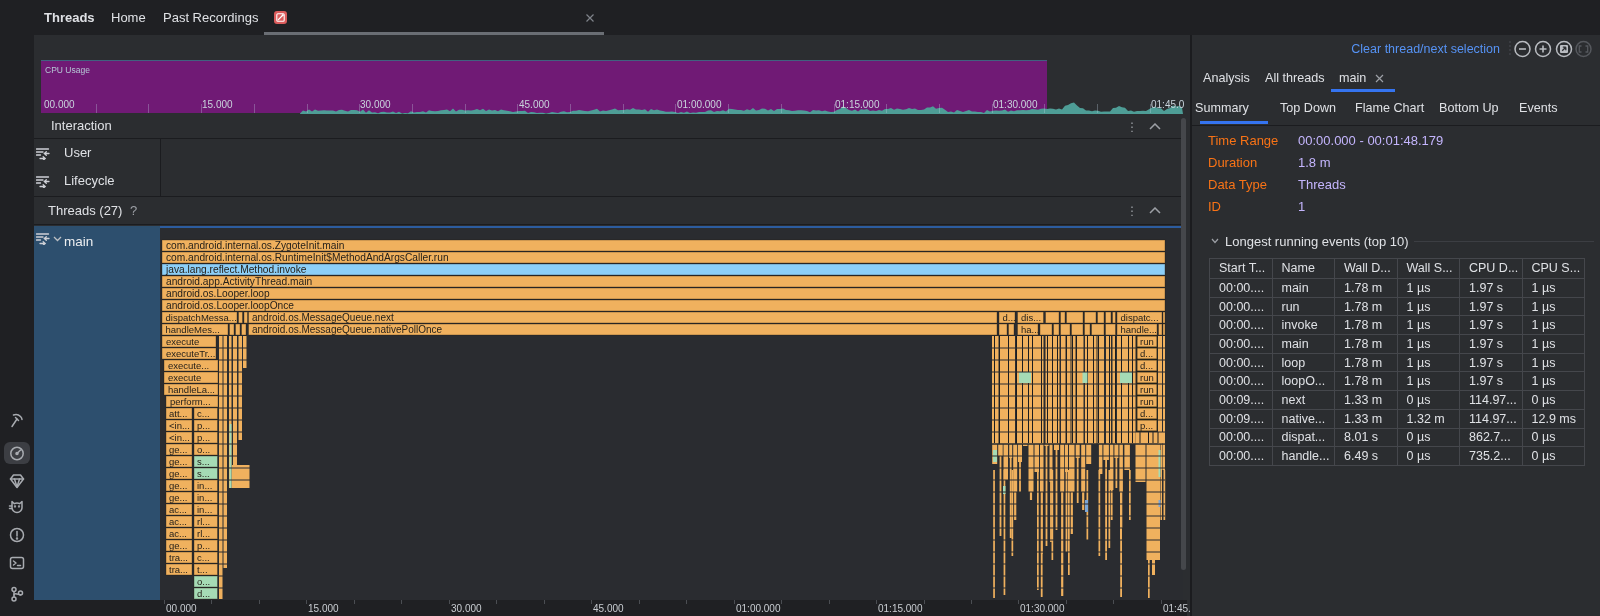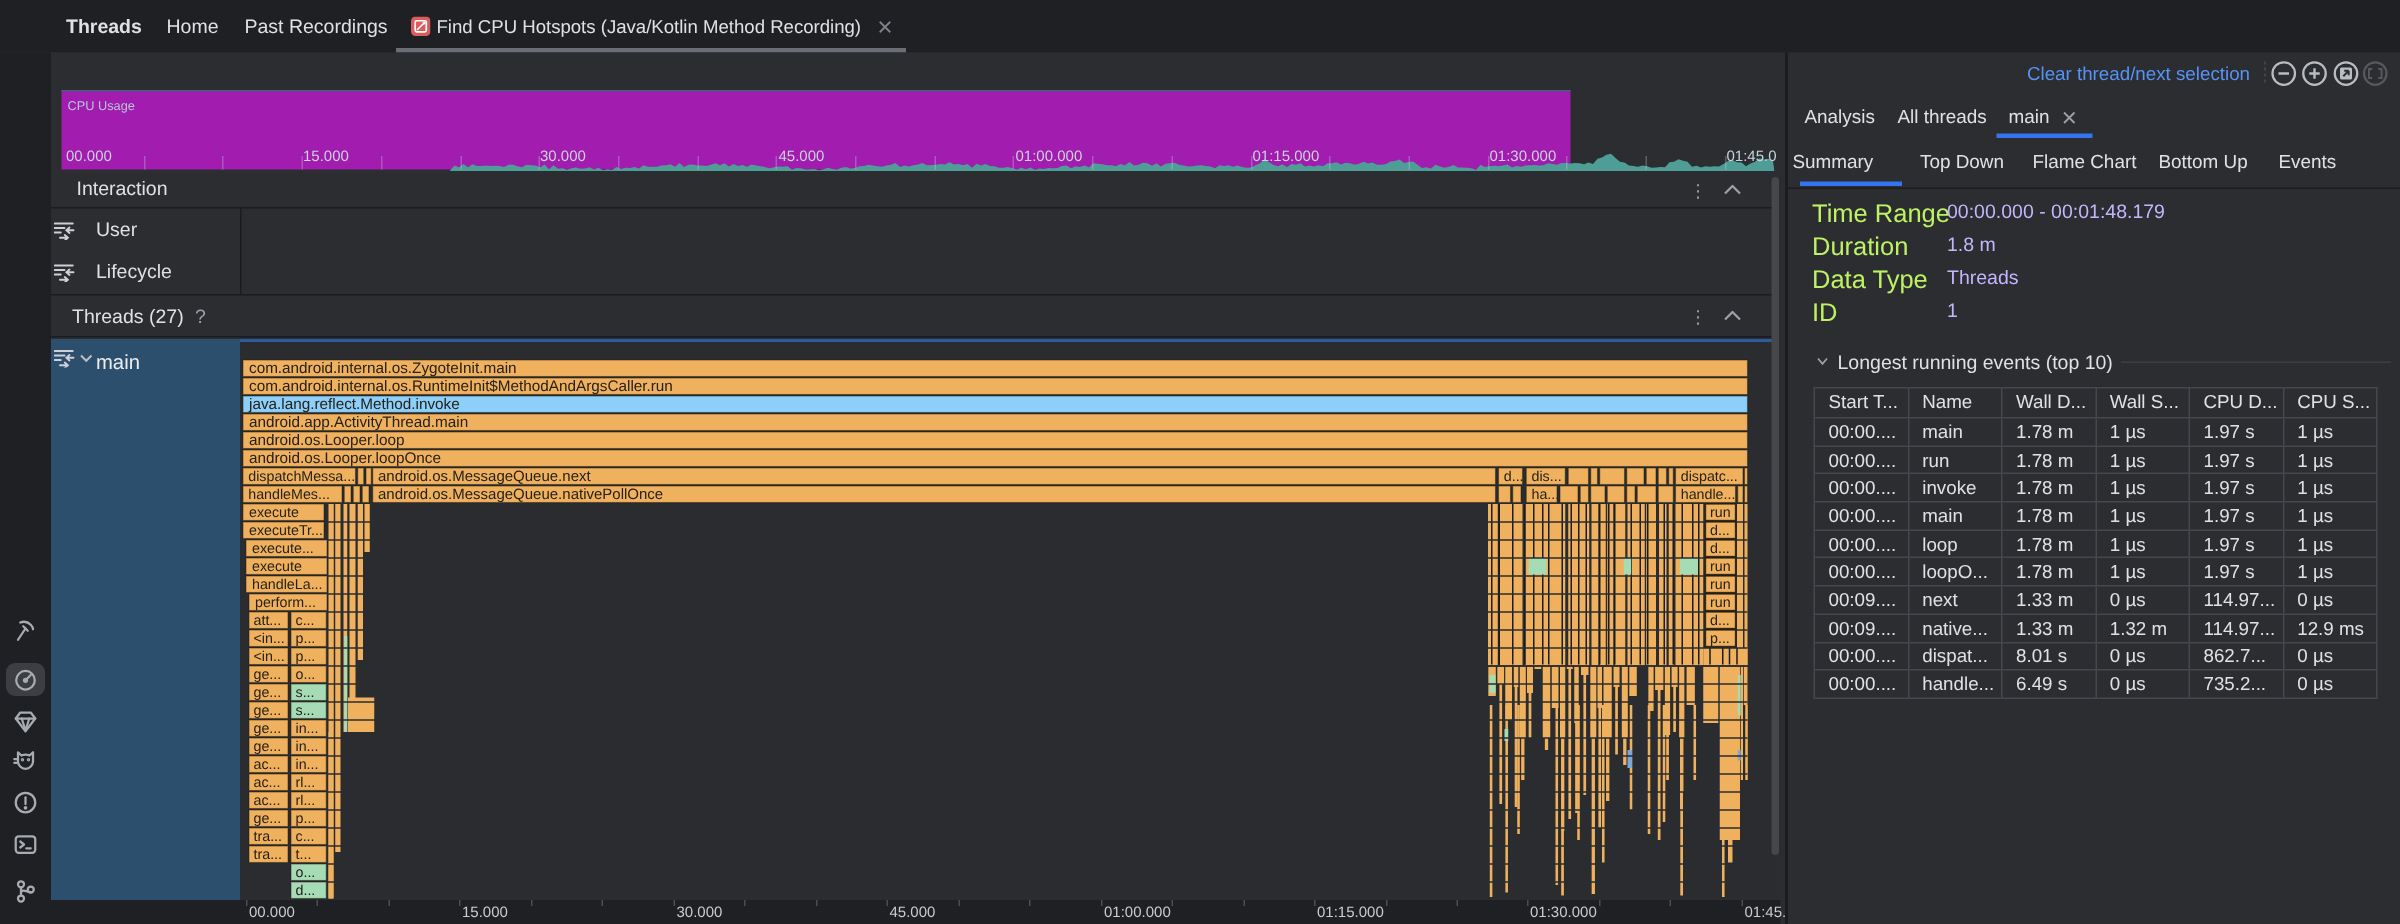--- a/index.html
+++ b/index.html
@@ -1,50 +1,49 @@
 <!DOCTYPE html>
 <html><head><meta charset="utf-8"><style>
 * { margin:0; padding:0; box-sizing:border-box; }
 html,body { width:1600px; height:616px; overflow:hidden; background:#2B2D30;
   font-family:"Liberation Sans", sans-serif; }
 #tabbar { position:absolute; left:0; top:0; width:1600px; height:35px; background:#1F2023; }
 #tabbar span { position:absolute; top:10px; font-size:13px; color:#DFE1E5; white-space:nowrap; }
 #sidebar { position:absolute; left:0; top:35px; width:34px; height:581px; background:#1F2023; }
 #content { position:absolute; left:34px; top:35px; width:1153px; height:581px; background:#2B2D30; }
-#cpu { position:absolute; left:7px; top:25px; width:1006px; height:53px; background:#a21caf;
+#cpu { position:absolute; left:7px; top:25px; width:1006px; height:53px; background:#701a75;
    border-top:1px solid #40617F; }
 .cl { position:absolute; bottom:3px; font-size:10px; color:#C9D4DC; white-space:nowrap; }
 .ct { position:absolute; bottom:0; width:1px; height:9px; background:rgba(200,220,235,0.3); }
 .sechead { position:absolute; left:0; width:1149px; font-size:13px; color:#DFE1E5; }
 .rowlab { position:absolute; left:30px; font-size:13px; color:#DFE1E5; }
 #axis { position:absolute; left:0px; top:565px; width:1153px; height:16px; background:#1F2023; }
 .al { position:absolute; top:3px; font-size:10px; color:#C9CDD2; white-space:nowrap; }
 .at { position:absolute; top:0; width:1px; height:4px; background:#4A4D52; }
 #rightpanel { position:absolute; left:1190px; top:35px; width:410px; height:581px; background:#2B2D30;
   border-left:2px solid #1B1C1F; }
 .rtab { position:absolute; font-size:12.6px; color:#DFE1E5; white-space:nowrap; }
-.kv-l { position:absolute; left:16px; font-size:17px; color:#bef264; }
+.kv-l { position:absolute; left:16px; font-size:13px; color:#f97316; }
 .kv-v { position:absolute; left:106px; font-size:13px; color:#c4b5fd; }
 table { position:absolute; left:17px; top:222.5px; border-collapse:collapse; table-layout:fixed;border-radius:25px; }
 th,td { width:62.5px; height:18.7px; border:1px solid #45474C; font-size:12.5px; color:#DFE1E5;
    text-align:left; font-weight:normal; padding:0 0 0 9px; white-space:nowrap; overflow:hidden; }
 tr:first-child th { height:20.5px; }
 </style></head>
 <body>
 <div id="tabbar">
   <span style="left:44px;font-weight:bold">Threads</span>
   <span style="left:111px">Home</span>
   <span style="left:163px">Past Recordings</span>
   <svg width="13" height="13" viewBox="0 0 13 13" style="position:absolute;left:274px;top:11px">
     <rect width="13" height="13" rx="3" fill="#DB5C5C"></rect>
     <rect x="2.8" y="2.8" width="7.4" height="7.4" rx="1" fill="none" stroke="#fff" stroke-width="1.1"></rect>
     <path d="M4 9 L9 4" stroke="#fff" stroke-width="1.1"></path>
       <circle cx="8.7" cy="4.3" r="1" fill="#fff"></circle>
   </svg>
-  <span style="left:291px;font-size:12.4px;top:11px">Find CPU Hotspots (Java/Kotlin Method Recording)</span>
   <svg width="10" height="10" viewBox="0 0 10 10" style="position:absolute;left:585px;top:13px">
     <path d="M1.5 1.5 L8.5 8.5 M8.5 1.5 L1.5 8.5" stroke="#7F838A" stroke-width="1.2"></path>
     </svg>
   <div style="position:absolute;left:264px;top:32px;width:340px;height:3px;background:#6A6E74"></div>
 </div>
 <div id="sidebar">
     <svg width="34" height="250" viewBox="0 0 34 250" style="position:absolute;left:0;top:343px">
       <g transform="translate(9,35)" stroke="#A8ABB0" stroke-width="1.5" fill="none" stroke-linecap="round" stroke-linejoin="round">
         <path d="M4.5 2 q4 -1.5 7 1.5 q1.5 1.5 1.5 3"></path>
         <path d="M6.5 4.5 l3 3"></path>

